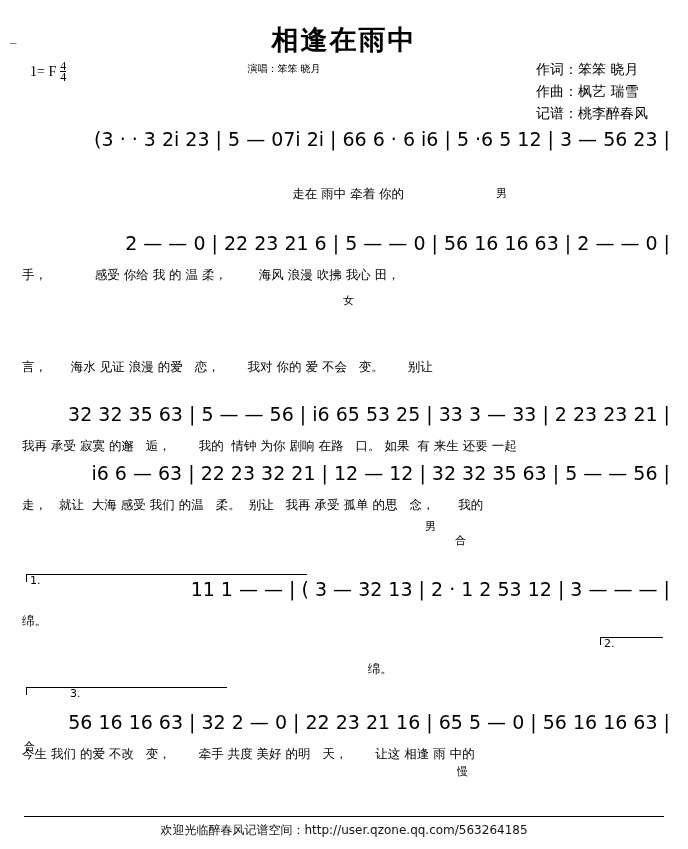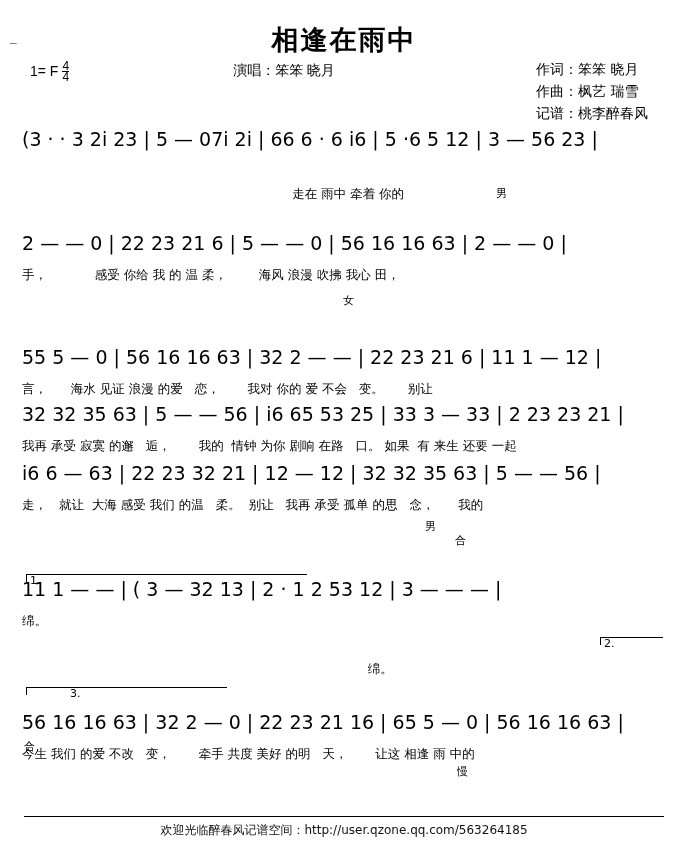--- a/index.html
+++ b/index.html
@@ -32,37 +32,37 @@
     font-weight: bold;
     font-size: 27px;
     letter-spacing: 2px;
   }
   .singer {
     position: absolute;
     top: 62px;
     left: 0;
     width: 568px;
     text-align: center;
-    font-family: Liberation Serif, serif;
-    font-size: 14px;
+    font-family: Liberation Sans, sans-serif;
+    font-size: 10px;
   }
   .credits {
     position: absolute;
     top: 58px;
     right: 40px;
     font-family: "DejaVu Sans", sans-serif;
     font-size: 14px;
     line-height: 22px;
     text-align: left;
   }
   .keysig {
     position: absolute;
     left: 30px;
     top: 62px;
-    font-family: Liberation Sans, sans-serif;
+    font-family: Liberation Serif, serif;
     font-size: 14px;
   }
   .keysig .frac {
     display: inline-block;
     vertical-align: middle;
     text-align: center;
     line-height: 10px;
     font-size: 12px;
     margin-left: 4px;
     position: relative;
@@ -82,20 +82,21 @@
     position: absolute;
     left: 22px;
     width: 648px;
   }
   .notes {
     font-family: "DejaVu Sans", sans-serif;
     font-size: 19px;
     letter-spacing: 0px;
     white-space: pre;
     line-height: 22px;
+    text-align: right;
   }
   .lyrics {
     font-family: "DejaVu Sans", sans-serif;
     font-size: 12.5px;
     white-space: pre;
     line-height: 16px;
     margin-top: 13px;
   }
   .footer {
     position: absolute;
@@ -156,21 +157,20 @@
     <div class="lyrics">                                                                    走在 雨中 牵着 你的</div>
   </div>
 
   <div class="line" style="top:232px">
     <div class="notes">2 — — 0 | 22 23 21 6 | 5 — — 0 | 56 16 16 63 | 2 — — 0 |</div>
     <div class="lyrics">手，            感受 你给 我 的 温 柔，        海风 浪漫 吹拂 我心 田，</div>
   </div>
 
 
   <div class="line" style="top:346px">
-    <div class="notes">55 5 — 0 | 56 16 16 63 | 32 2 — — | 22 23 21 6 | 11 1 — 12 |</div>
     <div class="lyrics">言，      海水 见证 浪漫 的爱   恋，       我对 你的 爱 不会   变。      别让</div>
   </div>
 
   <div class="line" style="top:403px">
     <div class="notes">32 32 35 63 | 5 — — 56 | i6 65 53 25 | 33 3 — 33 | 2 23 23 21 |</div>
     <div class="lyrics">我再 承受 寂寞 的邂   逅，       我的  情钟 为你 剧响 在路   口。 如果  有 来生 还要 一起</div>
   </div>
 
   <div class="line" style="top:462px">
     <div class="notes">i6 6 — 63 | 22 23 32 21 | 12 — 12 | 32 32 35 63 | 5 — — 56 |</div>

